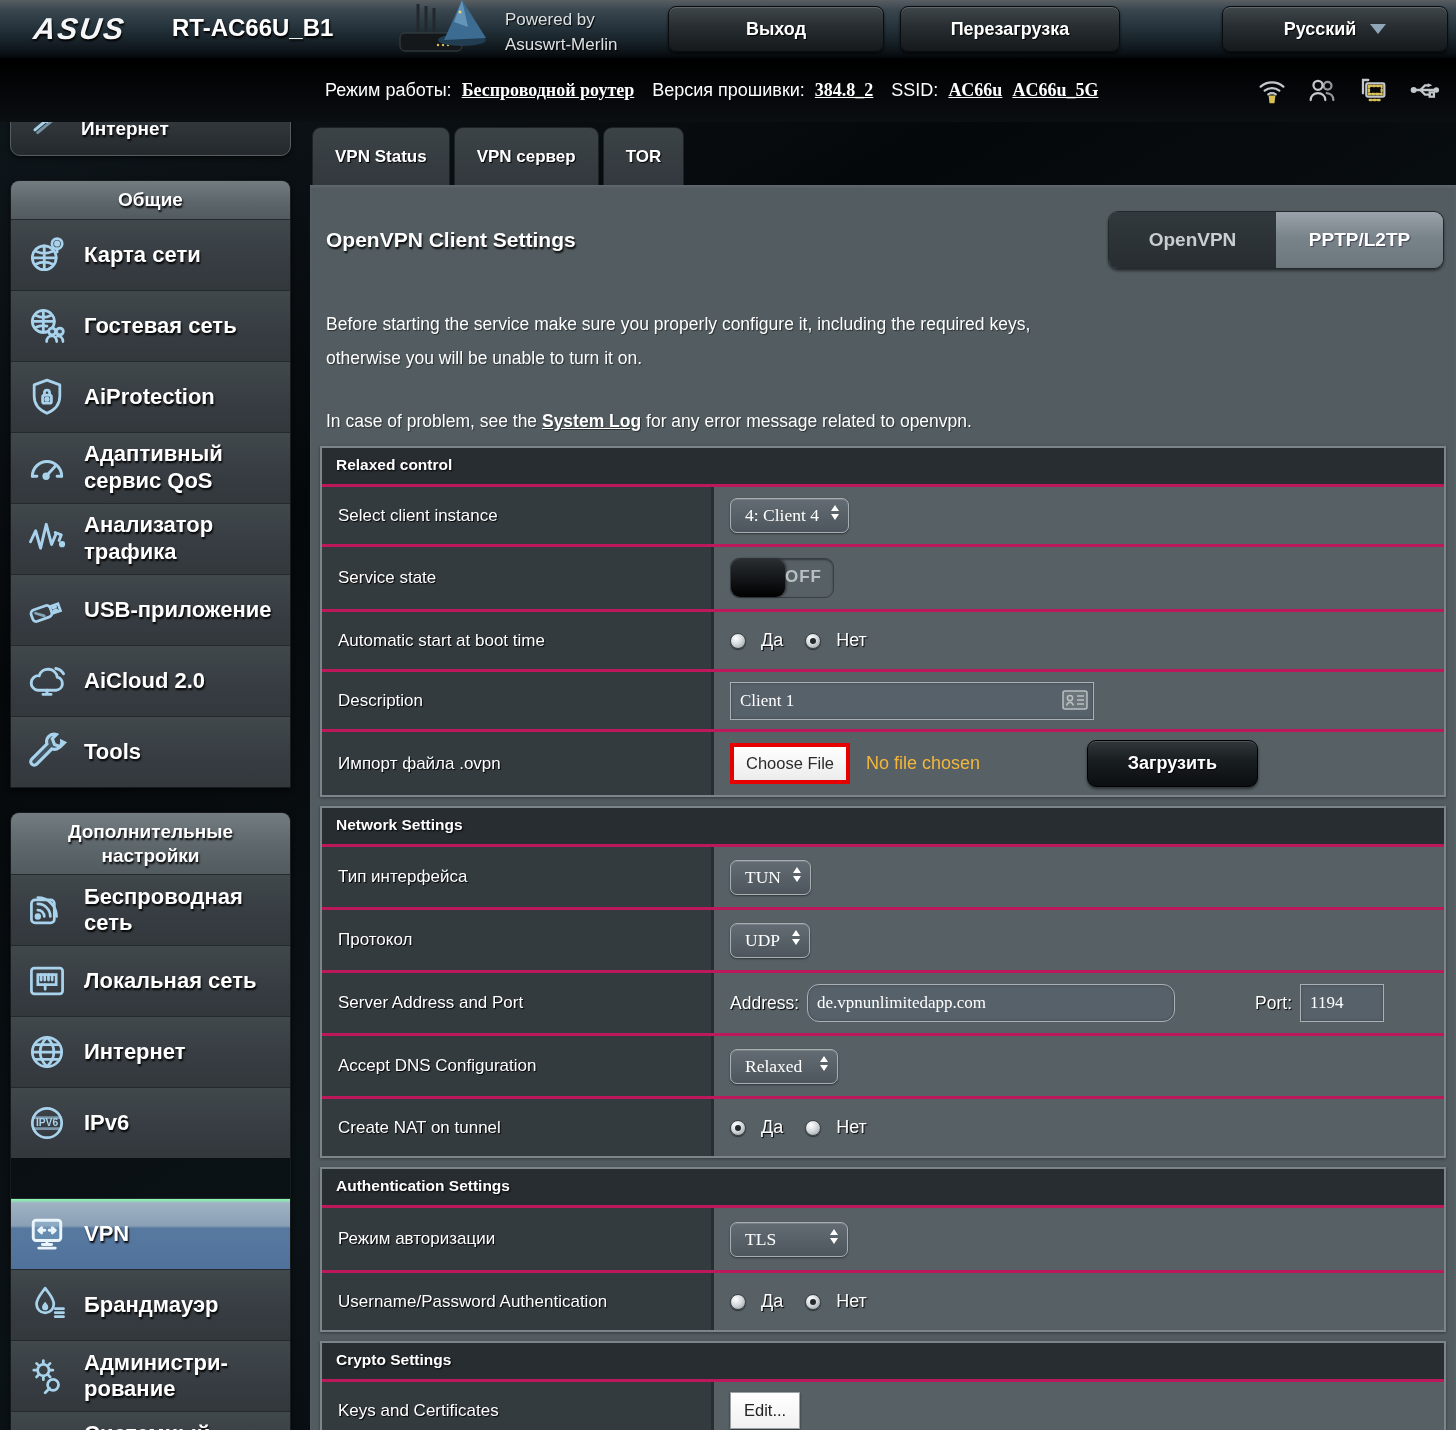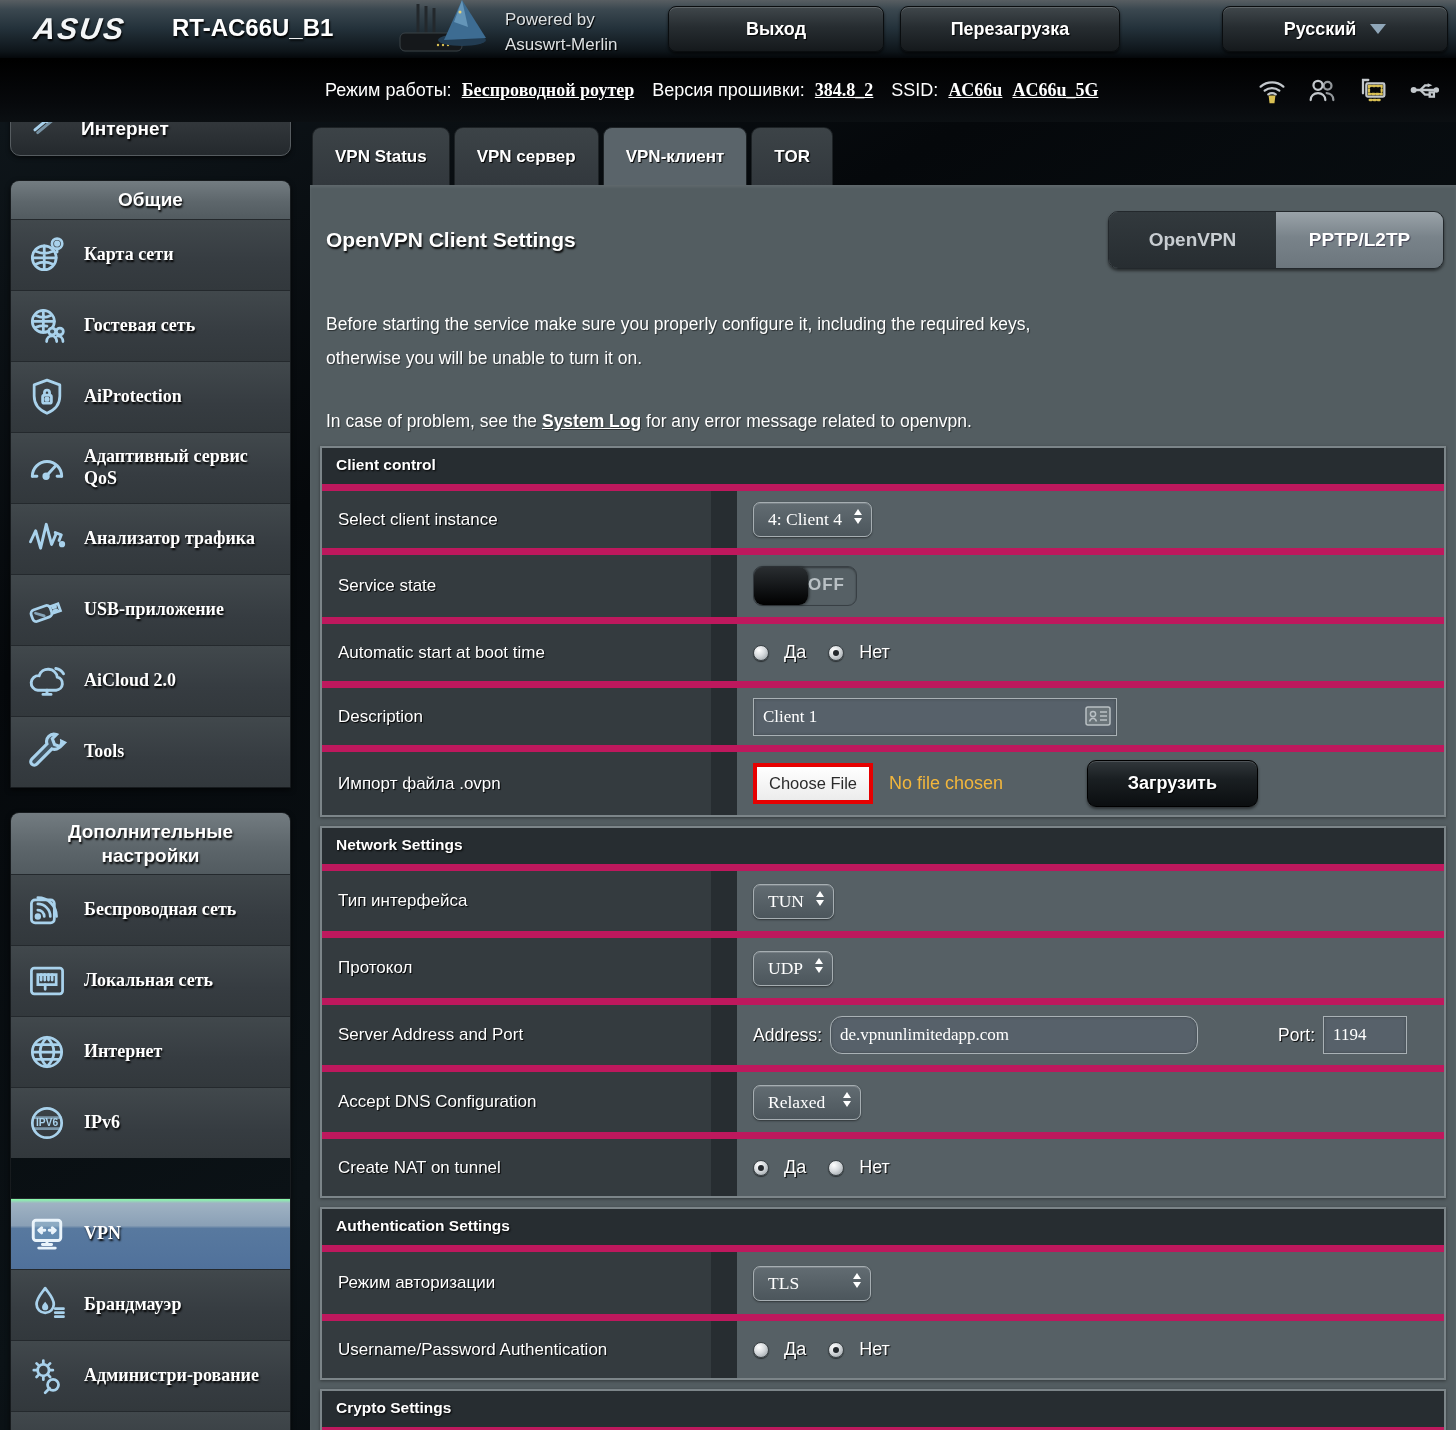--- a/index.html
+++ b/index.html
@@ -45,21 +45,21 @@
     display:flex; align-items:center; gap:14px; padding:0 12px; cursor:pointer;
     box-shadow:inset 0 1px 0 rgba(255,255,255,.15), 0 2px 4px rgba(0,0,0,.6); }
   .quick-btn .q-label { font-size:19px; font-weight:bold; line-height:1.25; text-shadow:1px 2px 2px #000; }
   .side-section { margin-top:24px; border:1px solid #171b1e; border-radius:9px 9px 0 0; overflow:hidden;
     box-shadow:0 2px 5px rgba(0,0,0,.6); }
   .side-head { background:linear-gradient(180deg,#737c81 0%,#5d666b 55%,#525b60 100%);
     text-align:center; font-size:19px; font-weight:bold; padding:7px 30px; line-height:1.25; text-shadow:1px 2px 2px #000; }
   .side-item { display:flex; align-items:center; gap:15px; min-height:71px; padding:8px 10px 8px 14px;
     background:linear-gradient(180deg,#41484c 0%,#363c41 60%,#32383c 100%);
     border-top:1px solid #24292d; cursor:pointer; }
-  .side-item .s-label { font-size:18px; font-weight:bold; line-height:1.2; text-shadow:1px 2px 2px #000;font-family:Liberation Serif, serif; }
+  .side-item .s-label { font-size:22px; font-weight:bold; line-height:1.2; text-shadow:1px 2px 2px #000; }
   .side-item.active { background:linear-gradient(180deg,#a3b4c5 0%,#8fa 0%,#9fb2c3 6%,#8aa0b6 38%,#58799f 42%,#50719b 100%);margin-top:40px; }
   .sicon { flex:0 0 44px; display:flex; justify-content:center; }
 
   
   .tabs { position:absolute; left:312px; top:127px; display:flex; gap:4px; z-index:3; }
   .tab { height:58px; padding:0 22px; display:flex; align-items:center; font-size:17px; font-weight:bold;
     color:#fff; background:linear-gradient(180deg,#3c4347 0%,#32383d 100%);
     border-radius:9px 9px 0 0; border:1px solid #1d2225; border-bottom:none; cursor:pointer; text-shadow:1px 1px 1px #000; }
   .tab.active { background:#5a646a; }
 
@@ -75,21 +75,21 @@
   .seg-pptp { background:linear-gradient(180deg,#9aa3a9 0%,#79838a 45%,#6c767d 100%); color:#fff; text-shadow:1px 1px 1px #445; }
 
   .intro { margin:38px 16px 0 16px; font-size:17.5px; line-height:1.95; text-shadow:1px 1px 1px rgba(0,0,0,.5); }
   .note { margin:36px 16px 14px 16px; font-size:17.5px; text-shadow:1px 1px 1px rgba(0,0,0,.5); }
   .note b { text-decoration:underline; cursor:pointer; }
 
   
   .tbl { margin:8px 10px 9px 10px; border:2px solid #7c8589; background:#272d31; box-shadow:0 1px 3px rgba(0,0,0,.4); }
   .tbl-head { background:linear-gradient(180deg,#b2b9bd 0%,#8d969b 8%,#6f787d 45%,#59626 7%,#545d62 100%);
     font-size:15.5px; font-weight:bold; padding:8px 14px; text-shadow:1px 1px 2px #000; border-bottom:2px solid #272d31; }
-  .row { display:grid; grid-template-columns:392px 1fr; border-top:7px solid #be185d;gap:23px; }
+  .row { display:grid; grid-template-columns:392px 1fr; border-top:3px solid #be185d; }
   .row:first-of-type { border-top:none; }
   .cell-l { background:#343b3f; display:flex; align-items:center; min-height:57px; padding:8px 16px;
     font-size:17px; border-right:3px solid #272d31; text-shadow:1px 1px 1px #000; }
   .cell-r { background:#566065; display:flex; align-items:center; min-height:57px; padding:8px 16px; gap:8px; }
 
   
   .sel { display:inline-flex; align-items:flex-start; gap:12px; padding:6px 9px 6px 14px; border-radius:7px;
     border:1px solid #a6aeb2; background:linear-gradient(180deg,#626c72 0%,#4c565c 100%);
     font-family:"Liberation Serif", serif; font-size:17.5px; color:#fff; cursor:pointer;
     box-shadow:0 1px 2px rgba(0,0,0,.45), inset 0 1px 0 rgba(255,255,255,.15); }
@@ -410,21 +410,20 @@
         </svg>
       </span>
       <span class="s-label">Системный журнал</span>
     </div>
   </div>
 </div>
 
 <div class="tabs">
   <div class="tab">VPN Status</div>
   <div class="tab">VPN сервер</div>
-  <div class="tab active">VPN-клиент</div>
   <div class="tab">TOR</div>
 </div>
 
 <div class="panel">
 
   <div class="title-row">
     <div class="page-title">OpenVPN Client Settings</div>
     <div class="vpn-toggle">
       <div class="seg seg-openvpn">OpenVPN</div>
       <div class="seg seg-pptp">PPTP/L2TP</div>
@@ -434,21 +433,21 @@
   <div class="intro">
     <div>Before starting the service make sure you properly configure it, including the required keys,</div>
     <div>otherwise you will be unable to turn it on.</div>
   </div>
 
   <div class="note">
     <span>In case of problem, see the </span><b>System Log</b><span> for any error message related to openvpn.</span>
   </div>
 
   <div class="tbl">
-    <div class="tbl-head">Client control</div>
+    <div class="tbl-head">Relaxed control</div>
 
     <div class="row">
       <div class="cell-l">Select client instance</div>
       <div class="cell-r">
         <span class="sel serif">
           <span>4: Client 4</span>
           <span class="spin">
               <i class="up"></i>
               <i class="dn"></i>
             </span>

